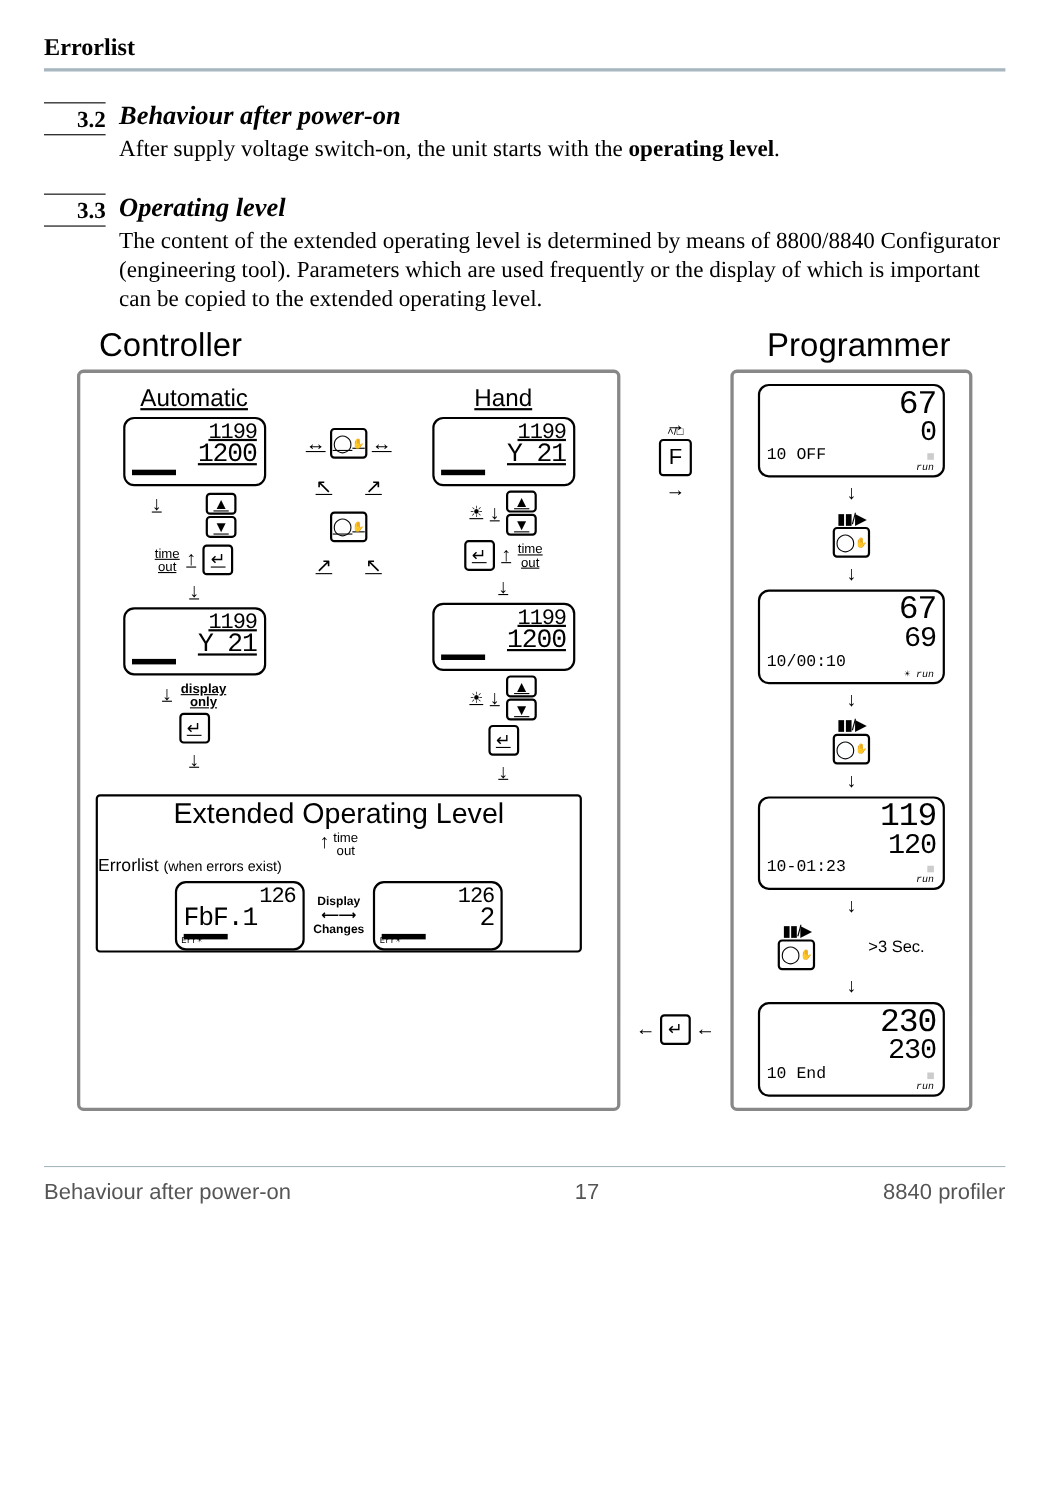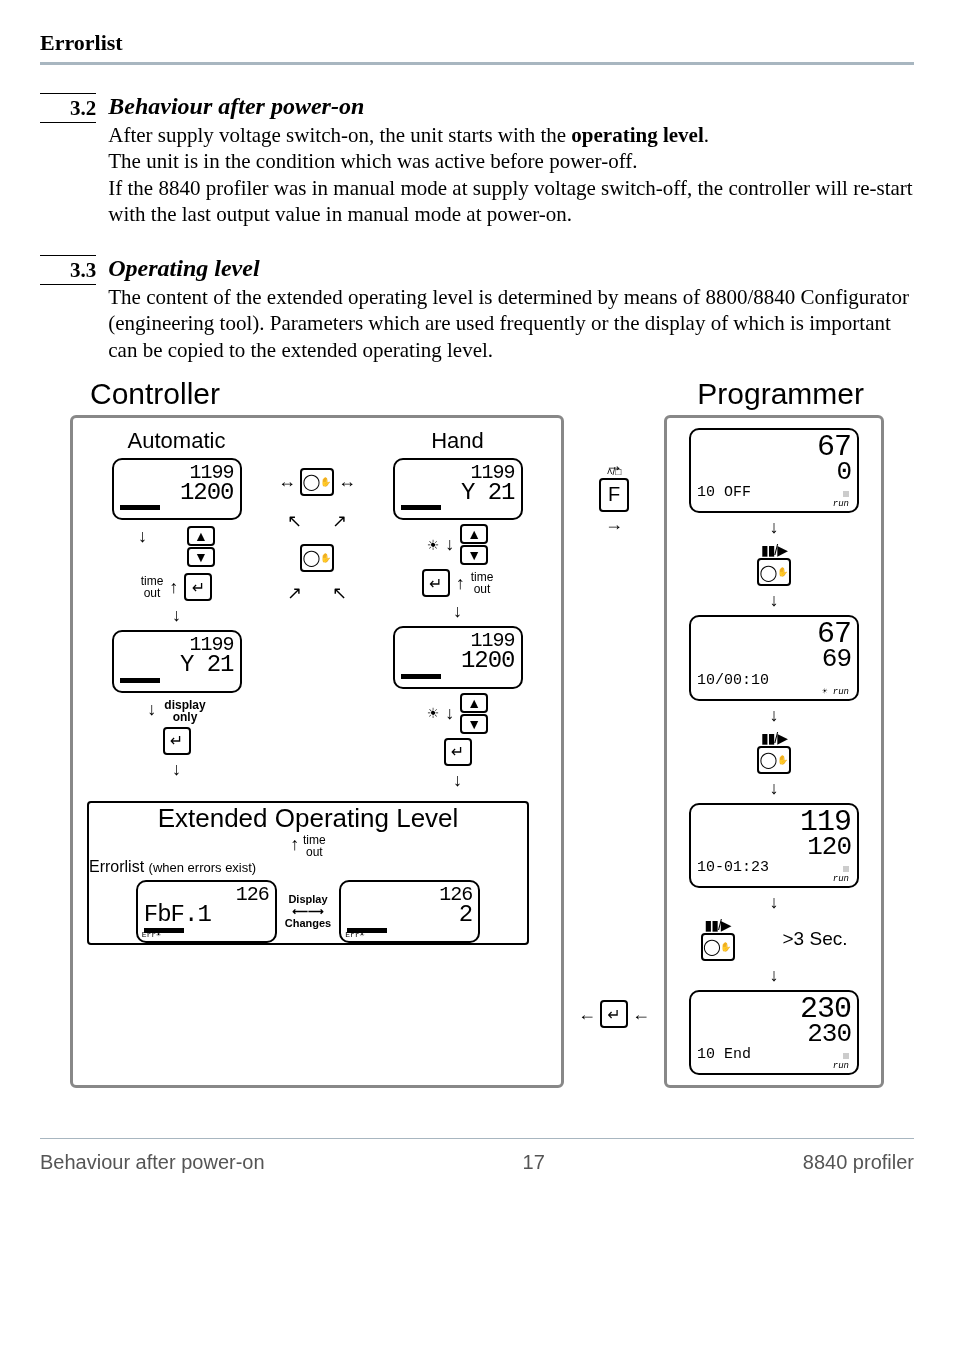--- a/index.html
+++ b/index.html
@@ -83,33 +83,33 @@
   .prog-panel {
     width: 220px;
     padding: 10px 6px;
   }
 
   .ctrl-top {
     display: flex;
     align-items: flex-start;
     gap: 6px;
   }
-  .col { display: flex; flex-direction: column; align-items: center; }
+  .col { display: flex; flex-direction: column; align-items: center; text-decoration: underline; }
   .sub-title { font-size: 22px; margin-bottom: 4px; }
 
   .lcd {
     border: 2px solid #000;
     border-radius: 10px;
     padding: 4px 6px 8px 6px;
     width: 130px;
     font-family: 'Courier New', monospace;
     position: relative;
     background: #fff;
   }
-  .lcd.small { width: 141px; }
+  .lcd.small { width: 118px; }
   .lcd .line1 { font-size: 20px; line-height: 0.9; letter-spacing: -1px; text-align: right; }
   .lcd .line2 { font-size: 24px; line-height: 0.9; letter-spacing: -1px;  text-align: right; }
   .lcd .bar { height: 5px; background: #000; width: 40px; margin-top: 2px; }
 
   .key {
     border: 2px solid #000;
     border-radius: 4px;
     width: 28px; height: 28px;
     display: inline-flex;
     align-items: center;
@@ -203,22 +203,20 @@
   <div class="header">Errorlist</div>
 
   <div class="section">
     <div class="sec-num-box">
       <span class="sec-num">3.2</span>
     </div>
     <div class="sec-body">
       <div class="sec-title">Behaviour after power-on</div>
       <div class="para">
         <span>After supply voltage switch-on, the unit starts with the </span><b>operating level</b><span>.</span><br>
-        <span style="white-space: pre-line;">The unit is in the condition which was active before power-off.
-If the 8840 profiler  was in manual mode at supply voltage switch-off, the controller will re-start with the last output value in manual mode at power-on.</span>
       </div>
     </div>
   </div>
 
   <div class="section">
     <div class="sec-num-box">
       <span class="sec-num">3.3</span>
     </div>
     <div class="sec-body">
       <div class="sec-title">Operating level</div>
@@ -412,21 +410,21 @@
           <div class="l3">10-01:23</div>
           <div class="dot"></div>
             <div class="runlbl">run</div>
         </div>
         <span class="arrow">↓</span>
         <div style="display:flex; align-items:center; gap:4px;">
           <div style="display:flex; flex-direction:column; align-items:center;">
             <span class="runstop">▮▮/▶</span>
             <div class="key wide">◯<br><span style="font-size:9px">✋</span></div>
           </div>
-          <span style="font-size:19px;margin-left:44px;">&gt;3 Sec.</span>
+          <span style="font-size:15px;margin-left:44px;">&gt;3 Sec.</span>
         </div>
         <span class="arrow">↓</span>
 
         <div class="prog-lcd">
           <div class="l1">230</div>
           <div class="l2">230</div>
           <div class="l3">10 End</div>
           <div class="dot"></div>
             <div class="runlbl">run</div>
         </div>

